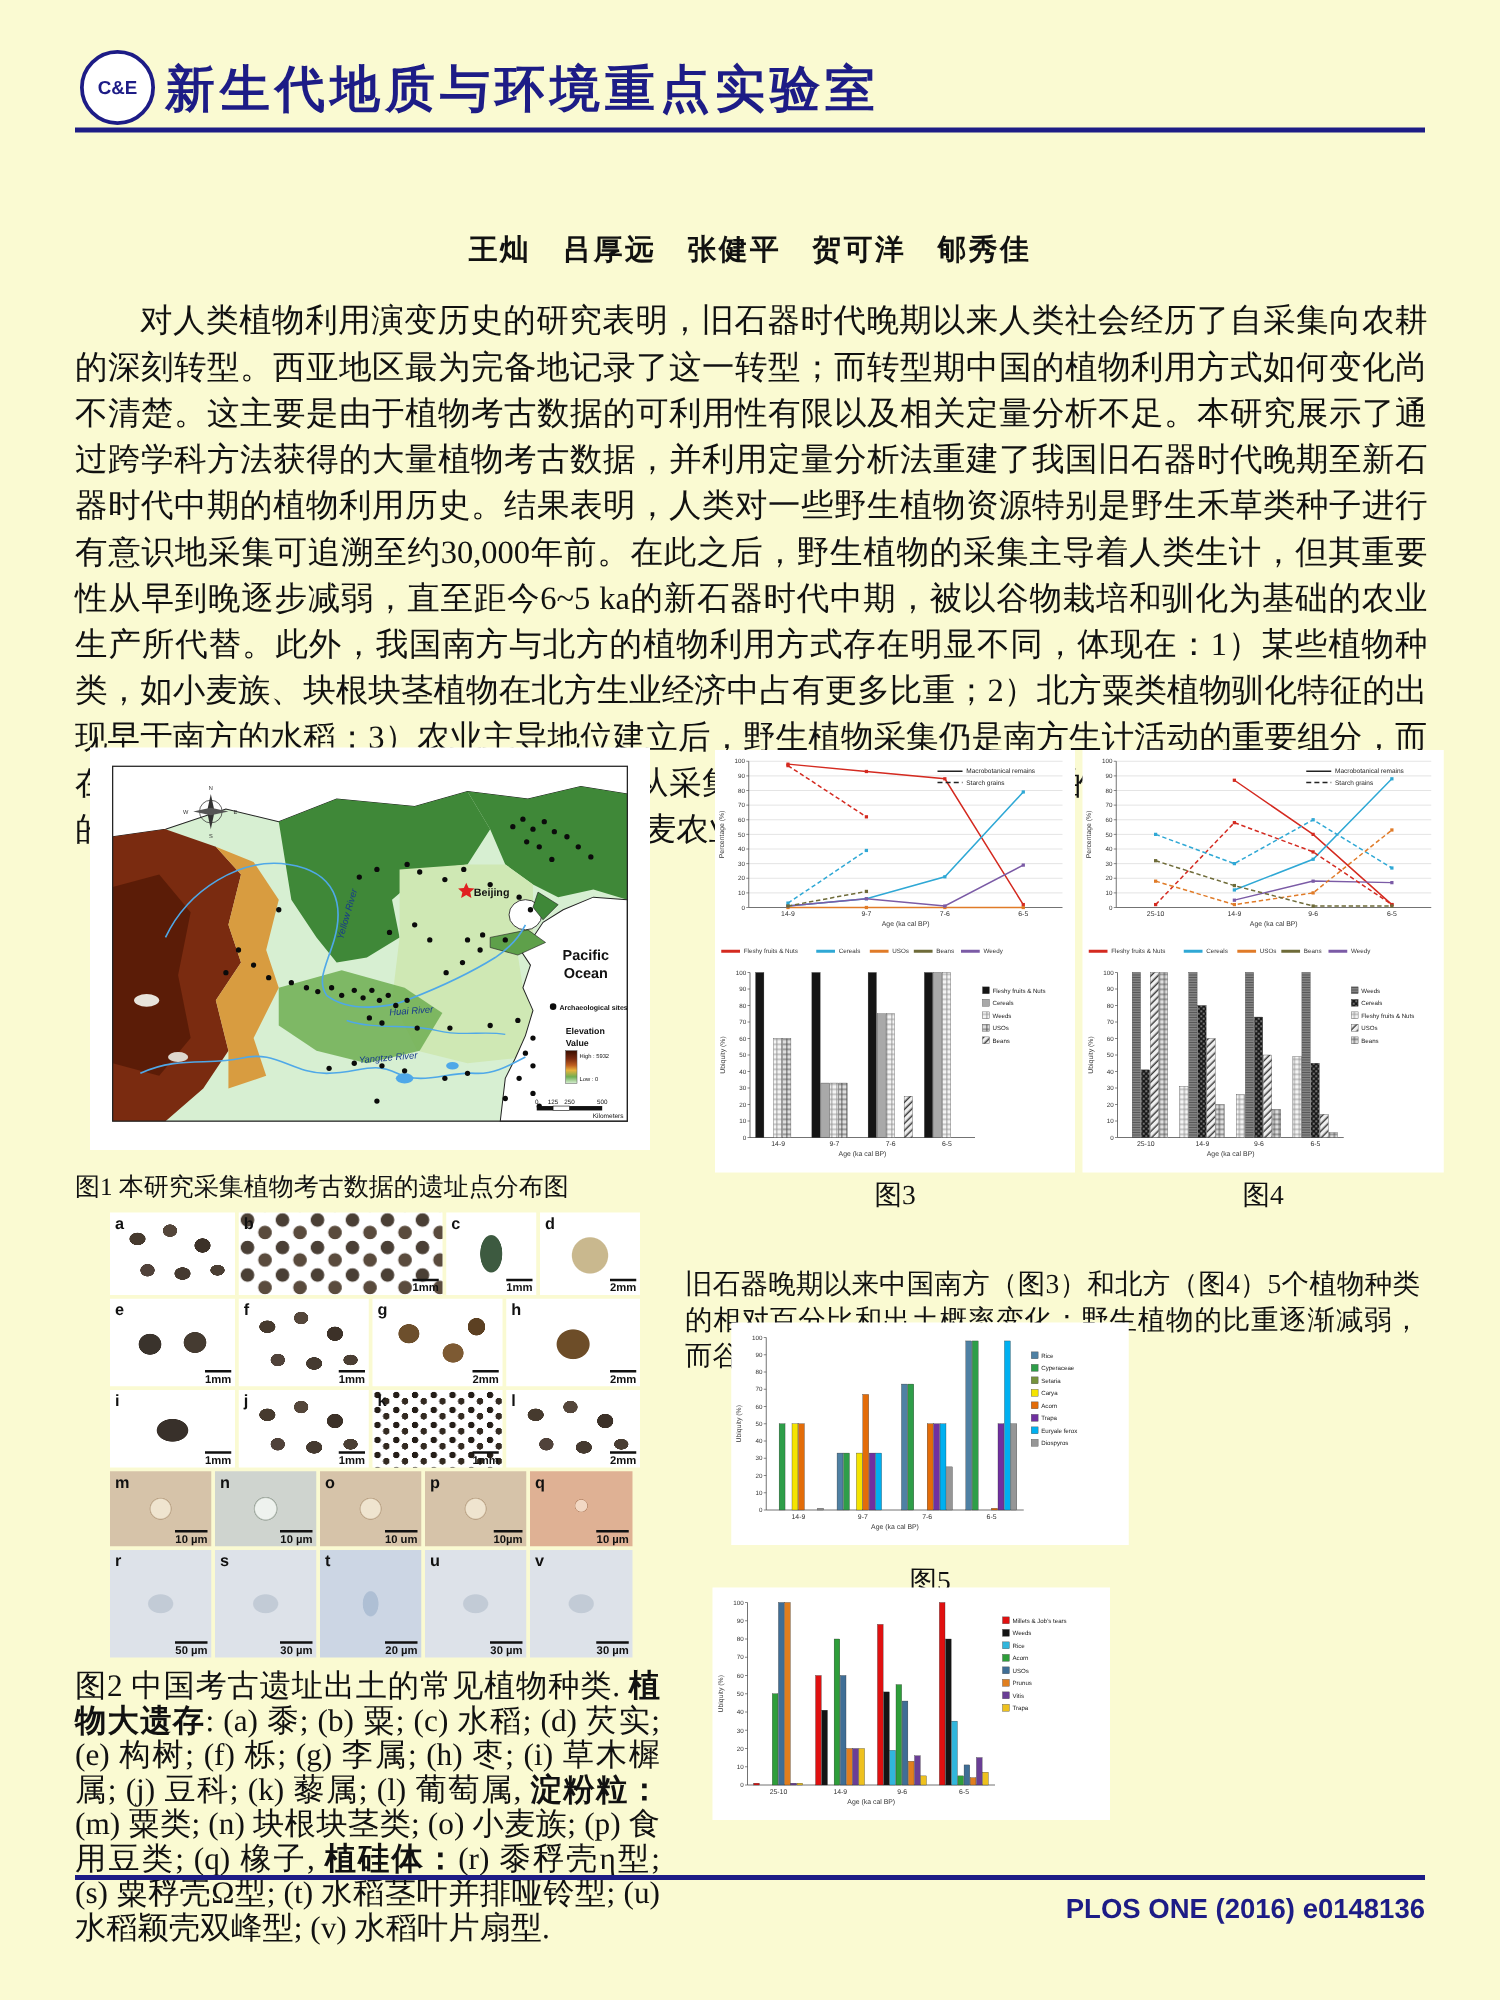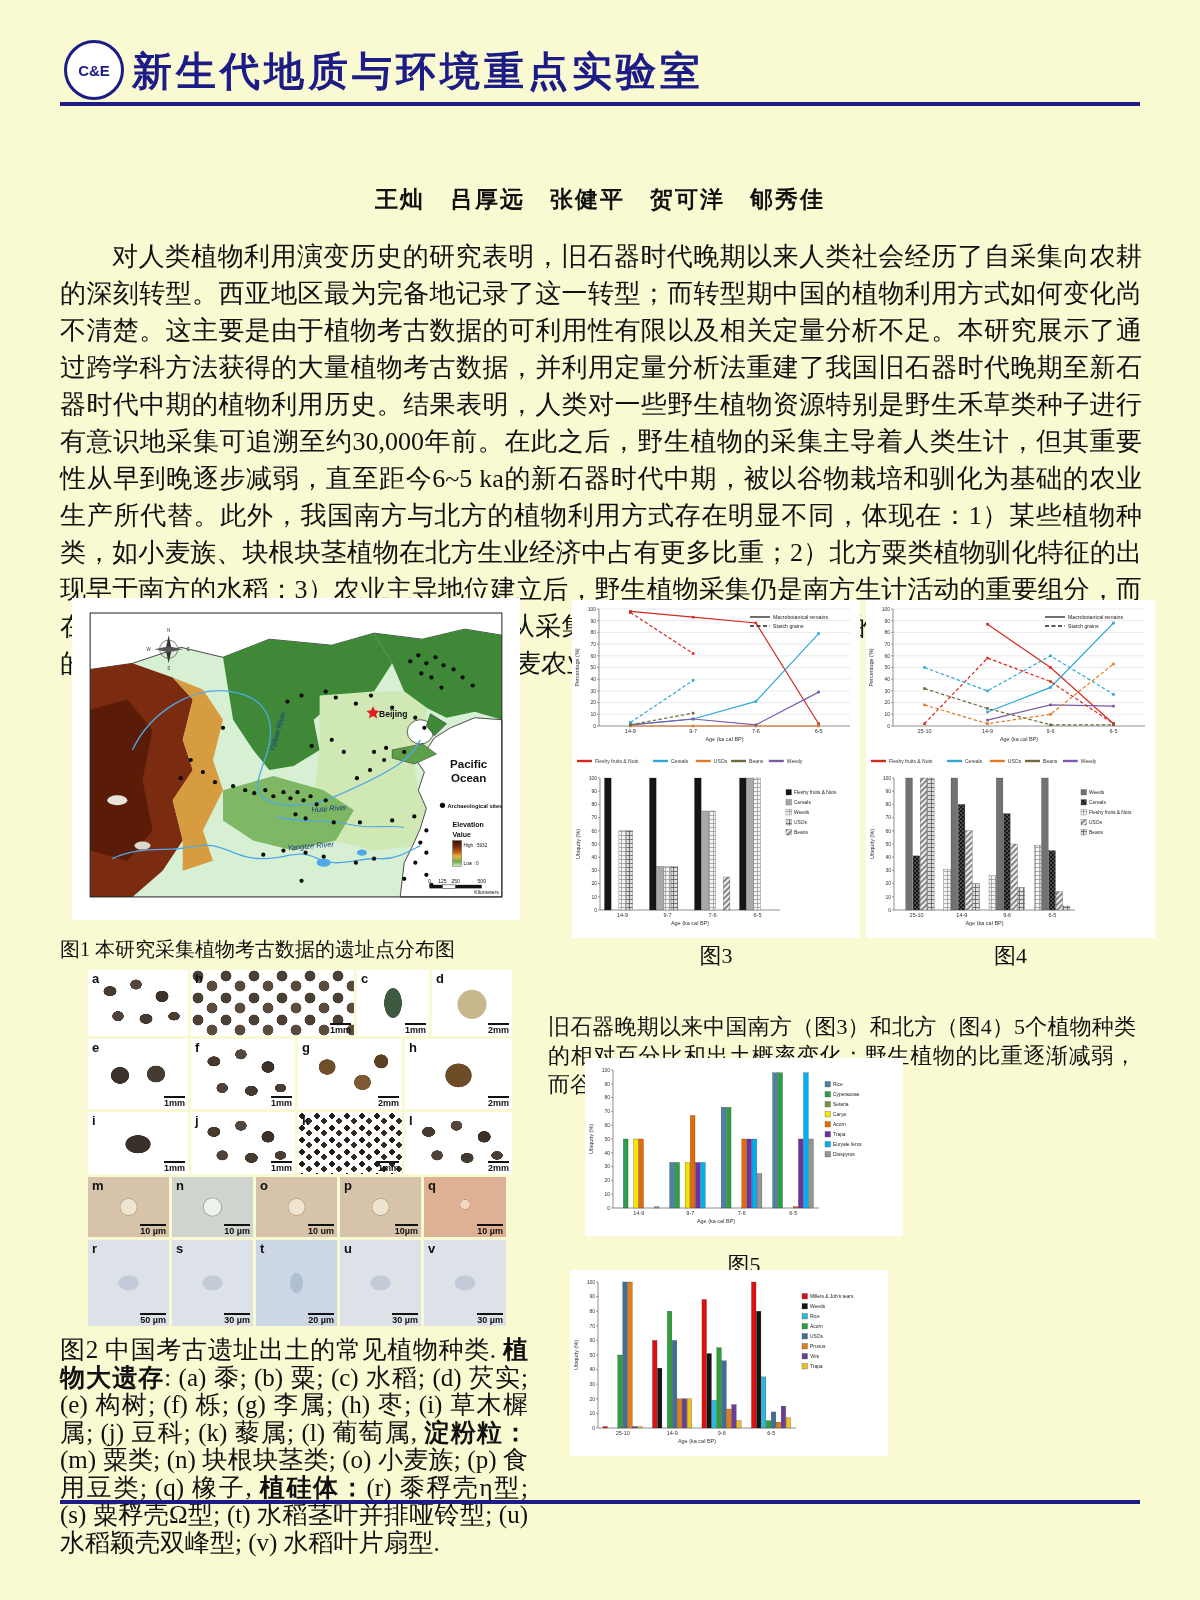--- a/index.html
+++ b/index.html
@@ -861,13 +861,14 @@
           <rect x="232" y="73.5" width="5.5" height="5.5" fill="#E07E1E" stroke="#444" stroke-width="0.3"></rect>
           <text x="240" y="78" font-size="4.9" fill="#222">Prunus</text>
           <rect x="232" y="83.5" width="5.5" height="5.5" fill="#6A3E96" stroke="#444" stroke-width="0.3"></rect>
           <text x="240" y="88" font-size="4.9" fill="#222">Vitis</text>
           <rect x="232" y="93.5" width="5.5" height="5.5" fill="#EEC11E" stroke="#444" stroke-width="0.3"></rect>
           <text x="240" y="98" font-size="4.9" fill="#222">Trapa</text>
         </svg></div>
   </div>
 
   <div class="abs rule rule2"></div>
+  <div class="abs footer">PLOS ONE (2016) e0148136</div>
 </div>
 
 </body></html>

